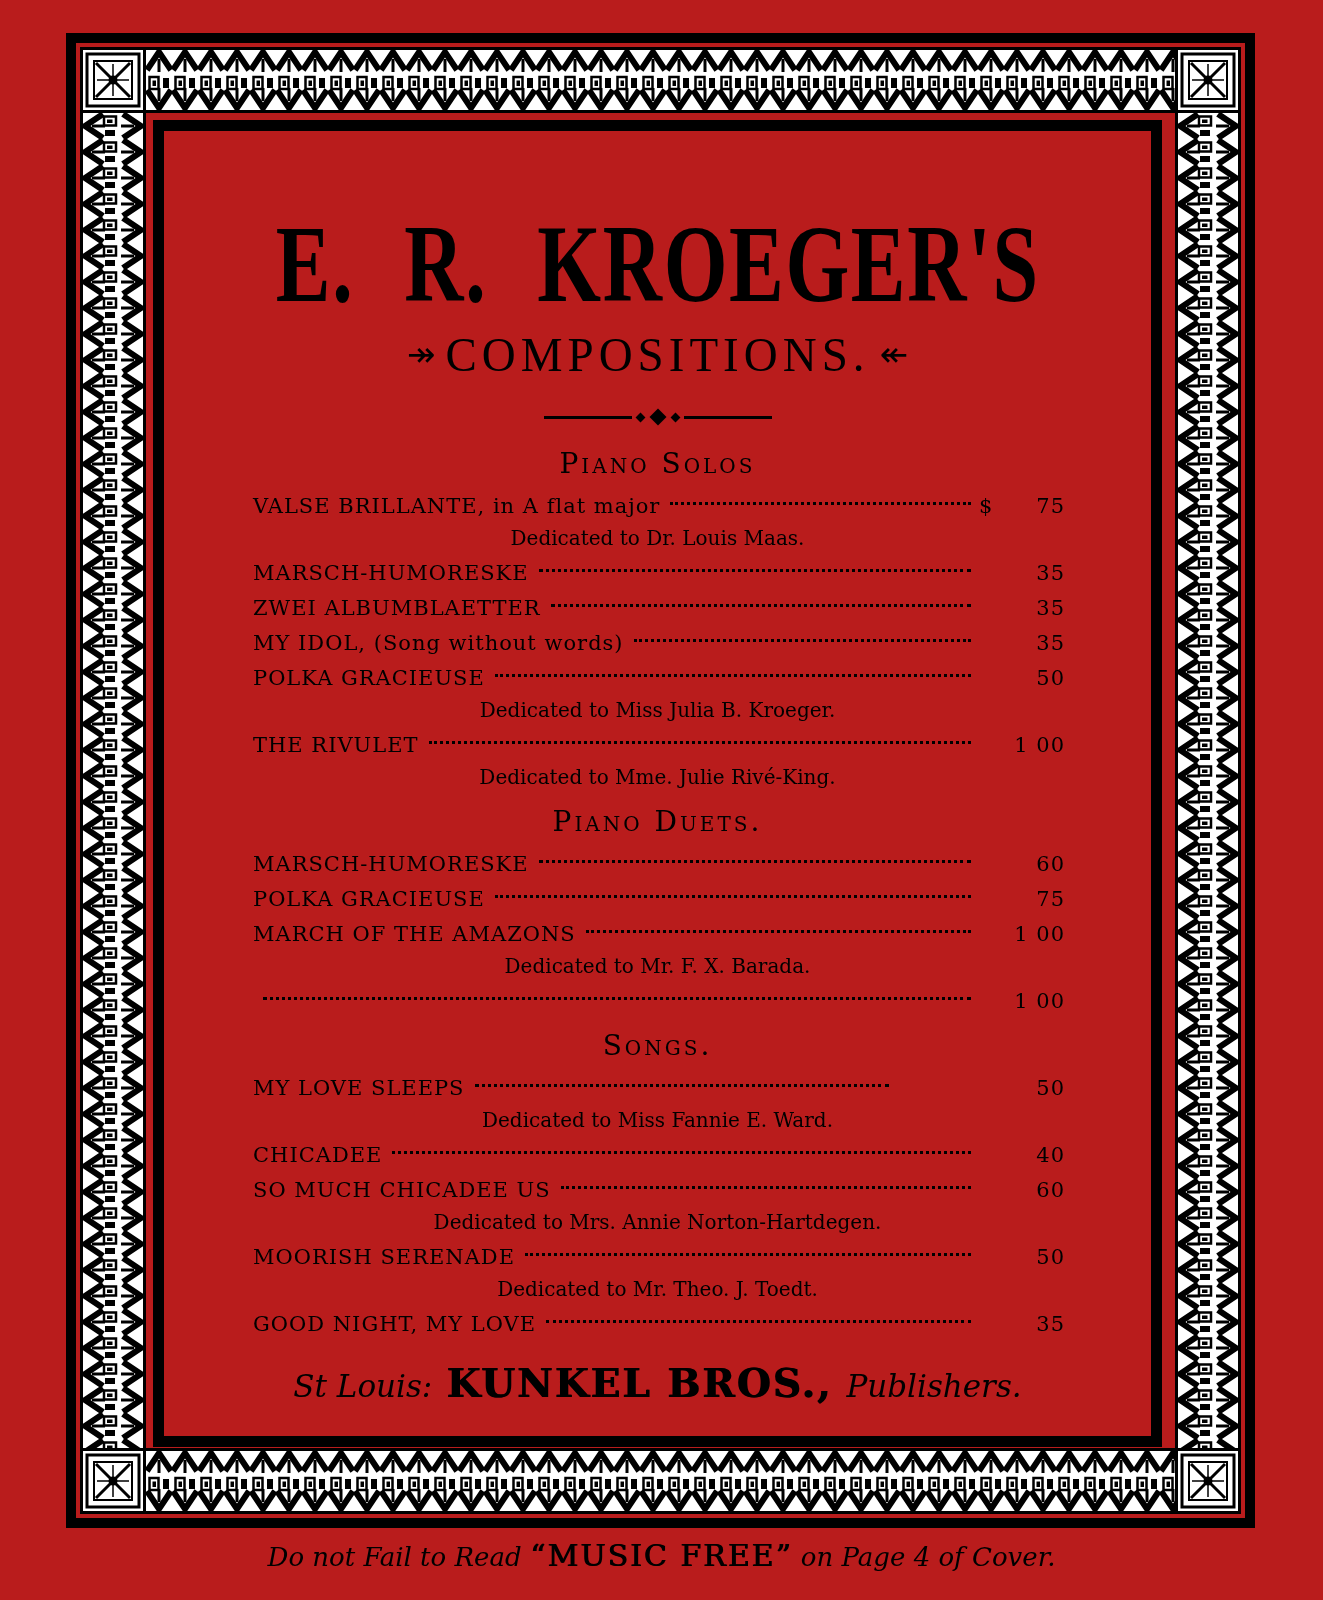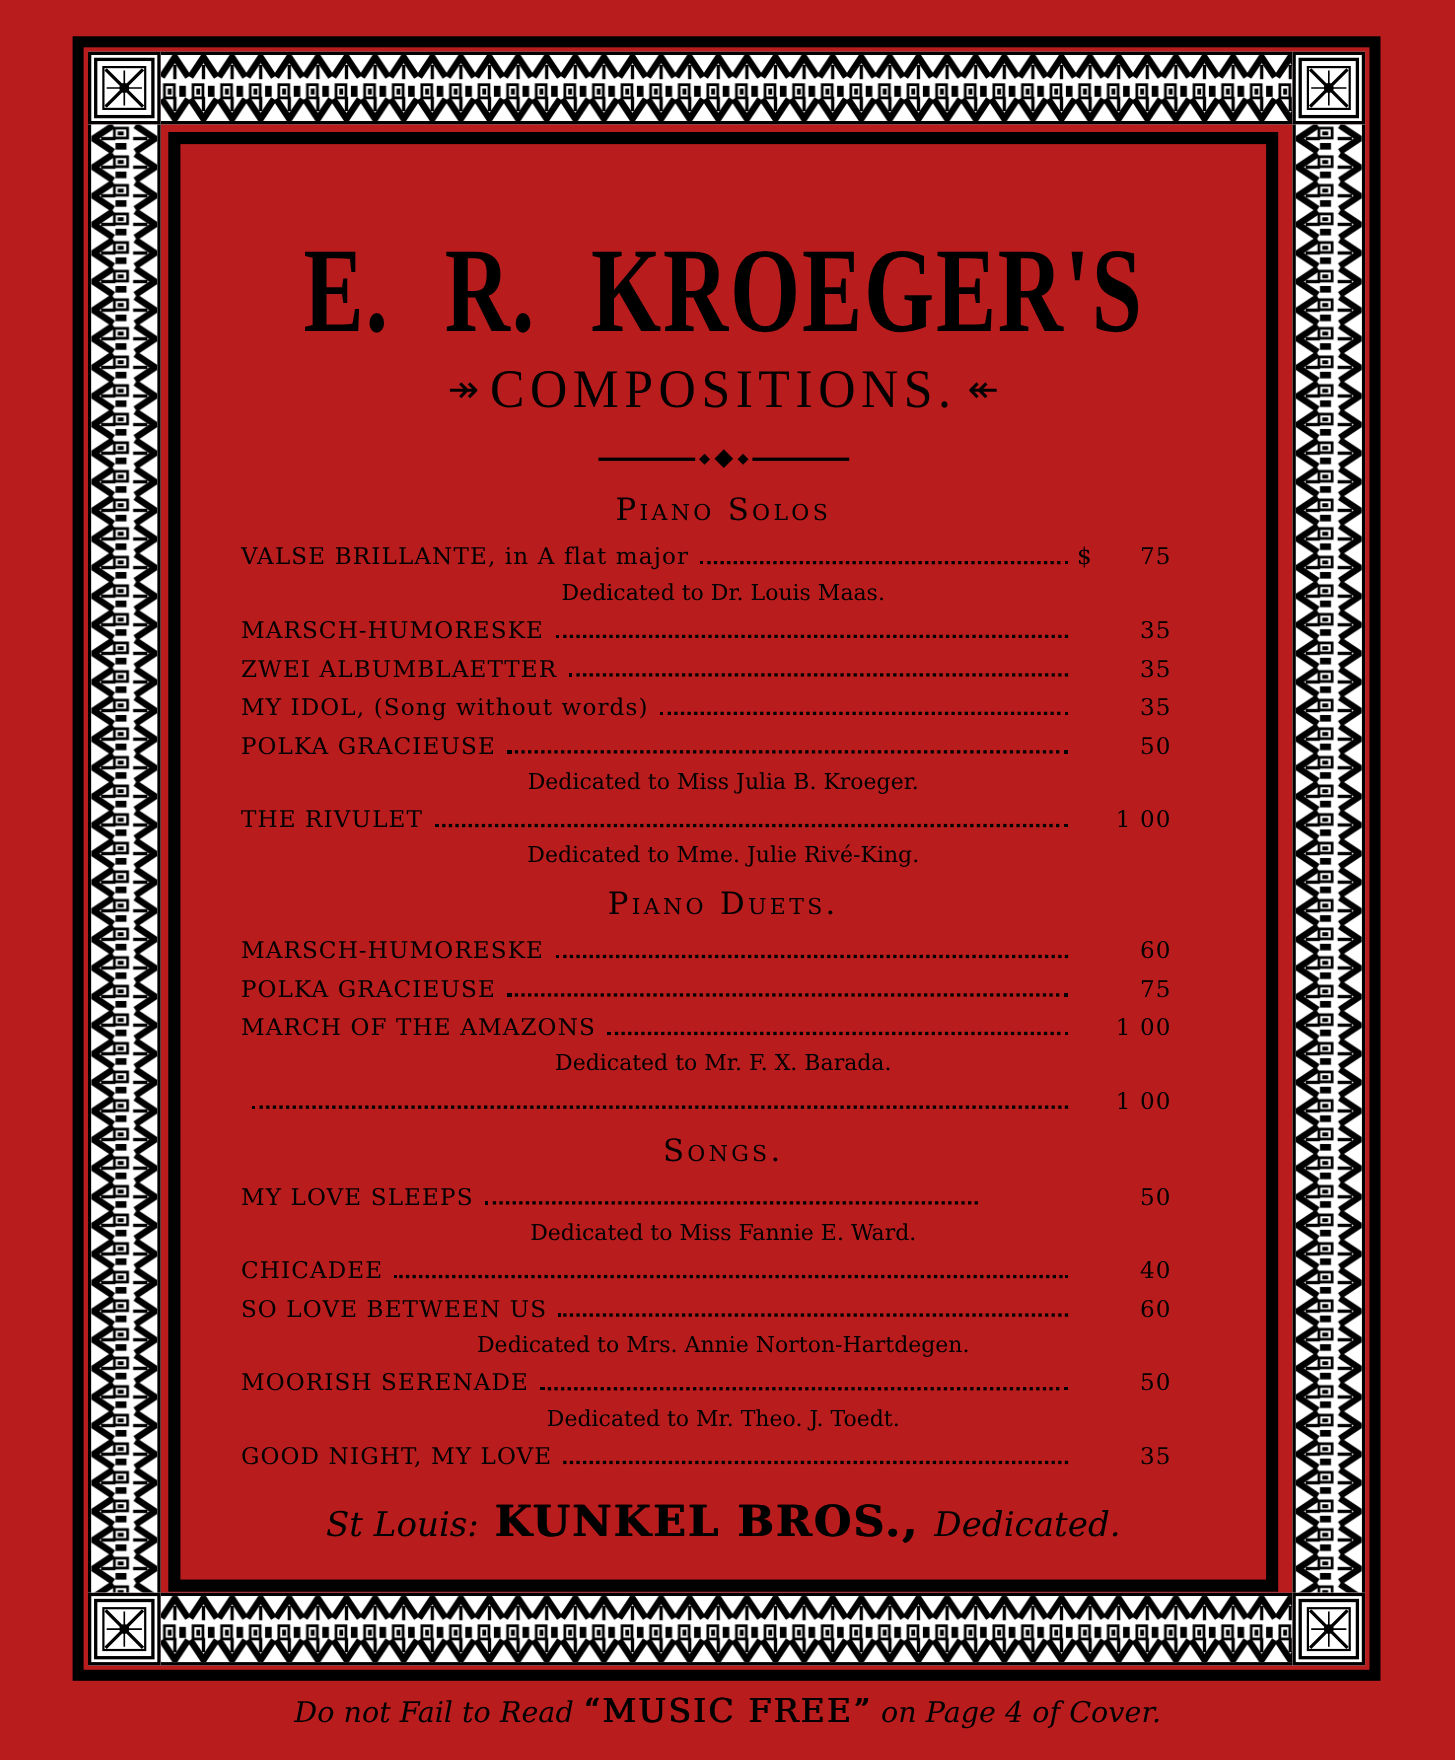--- a/index.html
+++ b/index.html
@@ -22,22 +22,22 @@
   .subtitle-row{margin-top:12px;display:flex;align-items:center;justify-content:center;}
   .subtitle{font-family:"Liberation Serif", serif;font-size:47px;letter-spacing:5px;
             display:inline-block;transform:scaleY(1.05);}
   .arrow{font-family:"DejaVu Sans", sans-serif;font-size:34px;margin:0 10px;line-height:1;}
   .divider{margin:30px auto 24px;display:flex;align-items:center;justify-content:center;}
   .divider .line{width:88px;height:3px;background:#000;}
   .divider .dsm{width:7px;height:7px;background:#000;transform:rotate(45deg);margin:0 5px;}
   .divider .dlg{width:12px;height:12px;background:#000;transform:rotate(45deg);margin:0 3px;}
   .sec-heading{font-size:28px;font-variant:small-caps;letter-spacing:3px;margin:16px 0 14px;font-weight:500;}
   .list{text-align:left;}
-  .row{display:flex;align-items:flex-end;margin:0 0 11px;font-size:21px;letter-spacing:1px;
-       padding-left:55px;padding-right:86px;}
+  .row{display:flex;align-items:center;margin:0 0 11px;font-size:21px;letter-spacing:1px;
+       padding-left:89px;padding-right:86px;}
   .row .t{white-space:nowrap;}
   .leader{flex:1;border-bottom:3px dotted #000;margin:0 8px 5px 10px;min-width:20px;}
   .price{width:86px;display:flex;justify-content:flex-end;white-space:pre;flex:none;}
   .price .cur{margin-right:auto;}
   .ded{text-align:center;font-size:20px;margin:-3px 0 11px;font-weight:500;}
   .publisher{margin-top:24px;display:flex;align-items:baseline;justify-content:center;white-space:pre;}
   .pub-script{font-family:"DejaVu Serif", serif;font-style:italic;font-size:31px;}
   .pub-name{font-family:"DejaVu Serif", serif;font-weight:bold;font-size:39px;letter-spacing:2px;
             margin:0 14px;text-shadow:1px 0 0 #000;}
   .footer-caption{position:absolute;left:0;top:1538px;width:100%;text-align:center;white-space:pre;}
@@ -250,41 +250,41 @@
         <span class="leader" style="margin-right:90px;"></span>
         <span class="price"><span>50</span></span>
       </div>
       <div class="ded">Dedicated to Miss Fannie E. Ward.</div>
       <div class="row">
         <span class="t">CHICADEE</span>
         <span class="leader"></span>
         <span class="price"><span>40</span></span>
       </div>
       <div class="row">
-        <span class="t">SO LOVE BETWEEN US</span>
+        <span class="t">SO MUCH CHICADEE US</span>
         <span class="leader"></span>
         <span class="price"><span>60</span></span>
       </div>
       <div class="ded">Dedicated to Mrs. Annie Norton-Hartdegen.</div>
       <div class="row">
         <span class="t">MOORISH SERENADE</span>
         <span class="leader"></span>
         <span class="price"><span>50</span></span>
       </div>
       <div class="ded">Dedicated to Mr. Theo. J. Toedt.</div>
       <div class="row">
         <span class="t">GOOD NIGHT, MY LOVE</span>
         <span class="leader"></span>
         <span class="price"><span>35</span></span>
       </div>
     </div>
 
     <div class="publisher">
       <span class="pub-script">St Louis:</span>
       <span class="pub-name">KUNKEL BROS.,</span>
-      <span class="pub-script">Dedicated.</span>
+      <span class="pub-script">Publishers.</span>
     </div>
 
   </div>
 
   <div class="footer-caption"><span class="foot-script">Do not Fail to Read </span><span class="foot-bold">“MUSIC FREE”</span><span class="foot-script"> on Page 4 of Cover.</span></div>
 
 </div>
 
 </body></html>

